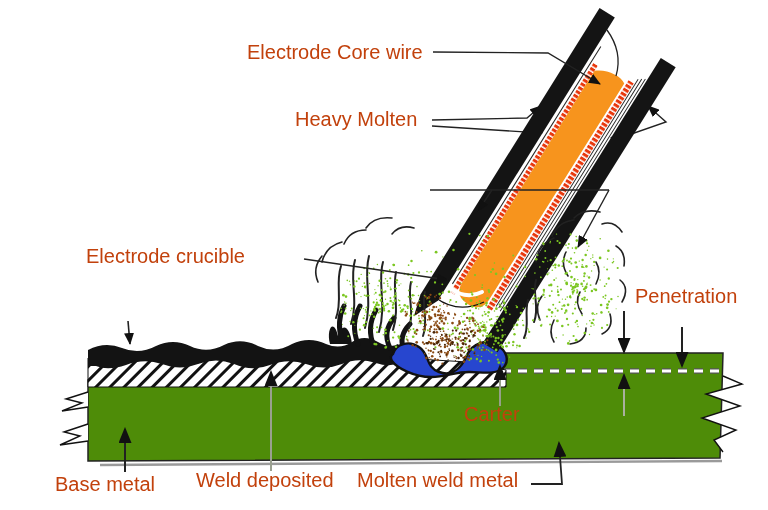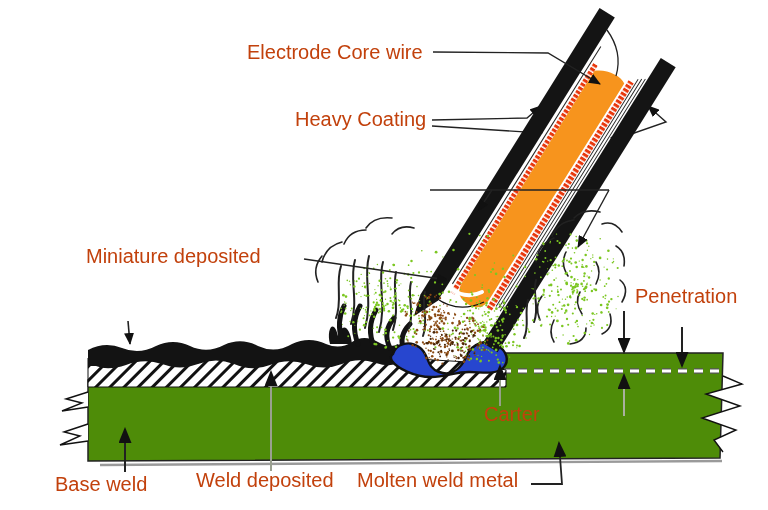--- a/index.html
+++ b/index.html
@@ -1133,21 +1133,21 @@
     <path d="M88,424 L64,432 L80,436 L60,445 L88,441 Z" fill="#fff"></path>
     <path d="M88,424 L64,432 L80,436 L60,445 L88,441" stroke="#111" stroke-width="1.4" fill="none"></path>
   </g>
   <g>
     <path d="M723,376 L742,384 L706,394 L740,406 L702,418 L736,430 L714,440 L723,452 L732,452 L732,376 Z" fill="#fff"></path>
     <path d="M723,376 L742,384 L706,394 L740,406 L702,418 L736,430 L714,440 L723,452" stroke="#111" stroke-width="1.4" fill="none"></path>
   </g>
 </svg>
 
 <div class="lbl" style="left:247px;top:42px">Electrode Core wire</div>
-<div class="lbl" style="left:295px;top:109px">Heavy Coating</div>
-<div class="lbl" style="left:86px;top:246px">Miniature deposited</div>
+<div class="lbl" style="left:295px;top:109px">Heavy Molten</div>
+<div class="lbl" style="left:86px;top:246px">Electrode crucible</div>
 <div class="lbl" style="left:635px;top:286px">Penetration</div>
-<div class="lbl" style="left:484px;top:404px">Carter</div>
-<div class="lbl" style="left:55px;top:474px">Base weld</div>
+<div class="lbl" style="left:464px;top:404px">Carter</div>
+<div class="lbl" style="left:55px;top:474px">Base metal</div>
 <div class="lbl" style="left:357px;top:470px">Molten weld metal</div>
 <div class="lbl" style="left:196px;top:470px">Weld deposited</div>
 
 </div>
 
 </body></html>

